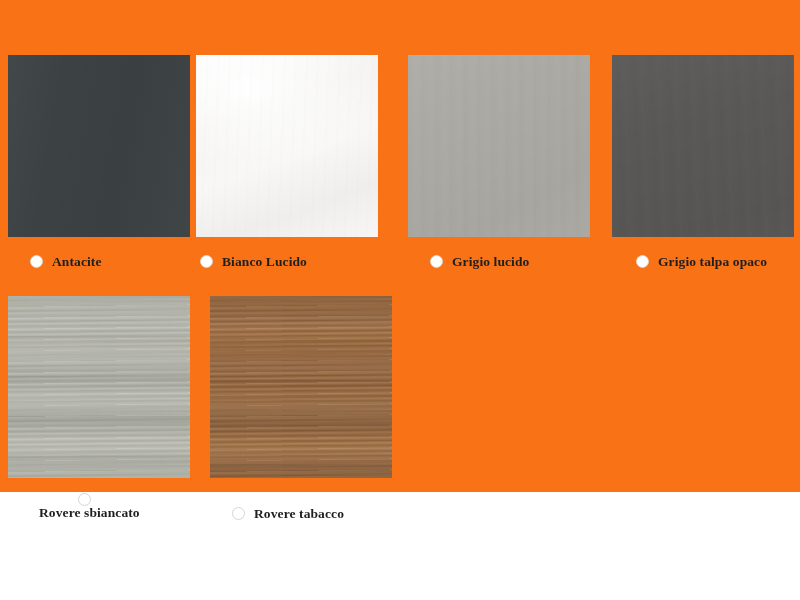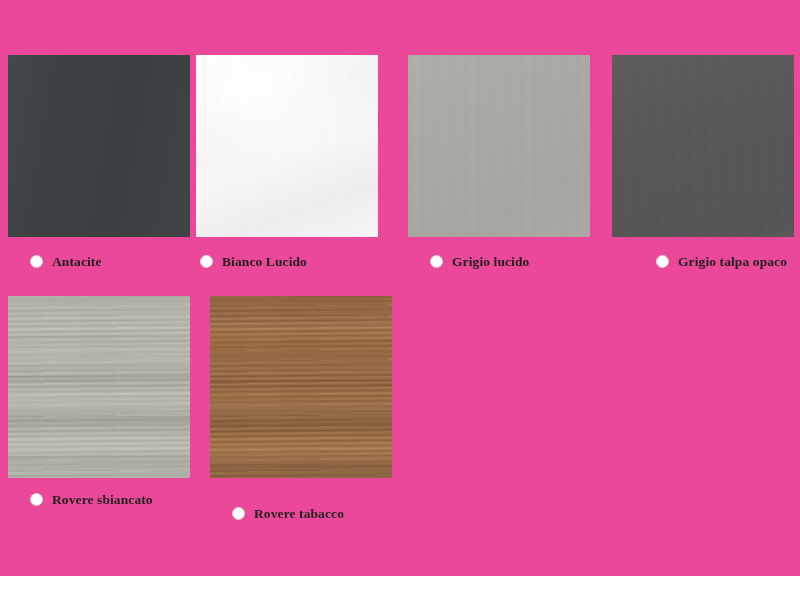--- a/index.html
+++ b/index.html
@@ -11,22 +11,22 @@
     width: 800px;
     height: 600px;
     overflow: hidden;
     font-family: "Liberation Serif", "DejaVu Serif", serif;
     -webkit-font-smoothing: antialiased;
   }
 
   #canvas {
     position: relative;
     width: 800px;
-    height: 576px;
-    background: #ec4899;
+    height: 492px;
+    background: #f97316;
   }
 
   .swatch-cell {
     position: absolute;
   }
 
   .swatch {
     width: 100%;
     height: 182px;
     box-sizing: border-box;
@@ -242,30 +242,30 @@
     </div>
     <div class="option-row" style="left: 430px; top: 255px; align-items: center;">
       <span class="radio" role="radio" aria-checked="false"></span>
       <span class="option-label">Grigio lucido</span>
     </div>
     <div class="swatch-cell" style="left: 612px; top: 55px; width: 182px;">
       <div class="swatch surf-grigio-talpa" style="height: 182px;">
         <span class="sheen"></span>
       </div>
     </div>
-    <div class="option-row" style="left: 656px; top: 255px;">
+    <div class="option-row" style="left: 636px; top: 255px;">
       <span class="radio" role="radio" aria-checked="false"></span>
       <span class="option-label">Grigio talpa opaco</span>
     </div>
     <div class="swatch-cell" style="left: 8px; top: 296px; width: 182px;">
       <div class="swatch surf-rovere-sbiancato" style="height: 182px;">
         <span class="sheen"></span>
       </div>
     </div>
-    <div class="option-row" style="left: 30px; top: 493px;">
+    <div class="option-row" style="left: 30px; top: 493px; flex-direction: column;">
       <span class="radio" role="radio" aria-checked="false"></span>
       <span class="option-label">Rovere sbiancato</span>
     </div>
     <div class="swatch-cell" style="left: 210px; top: 296px; width: 182px;">
       <div class="swatch surf-rovere-tabacco" style="height: 182px;">
         <span class="sheen"></span>
       </div>
     </div>
     <div class="option-row" style="left: 232px; top: 493px; margin-top: 14px;">
       <span class="radio" role="radio" aria-checked="false"></span>

